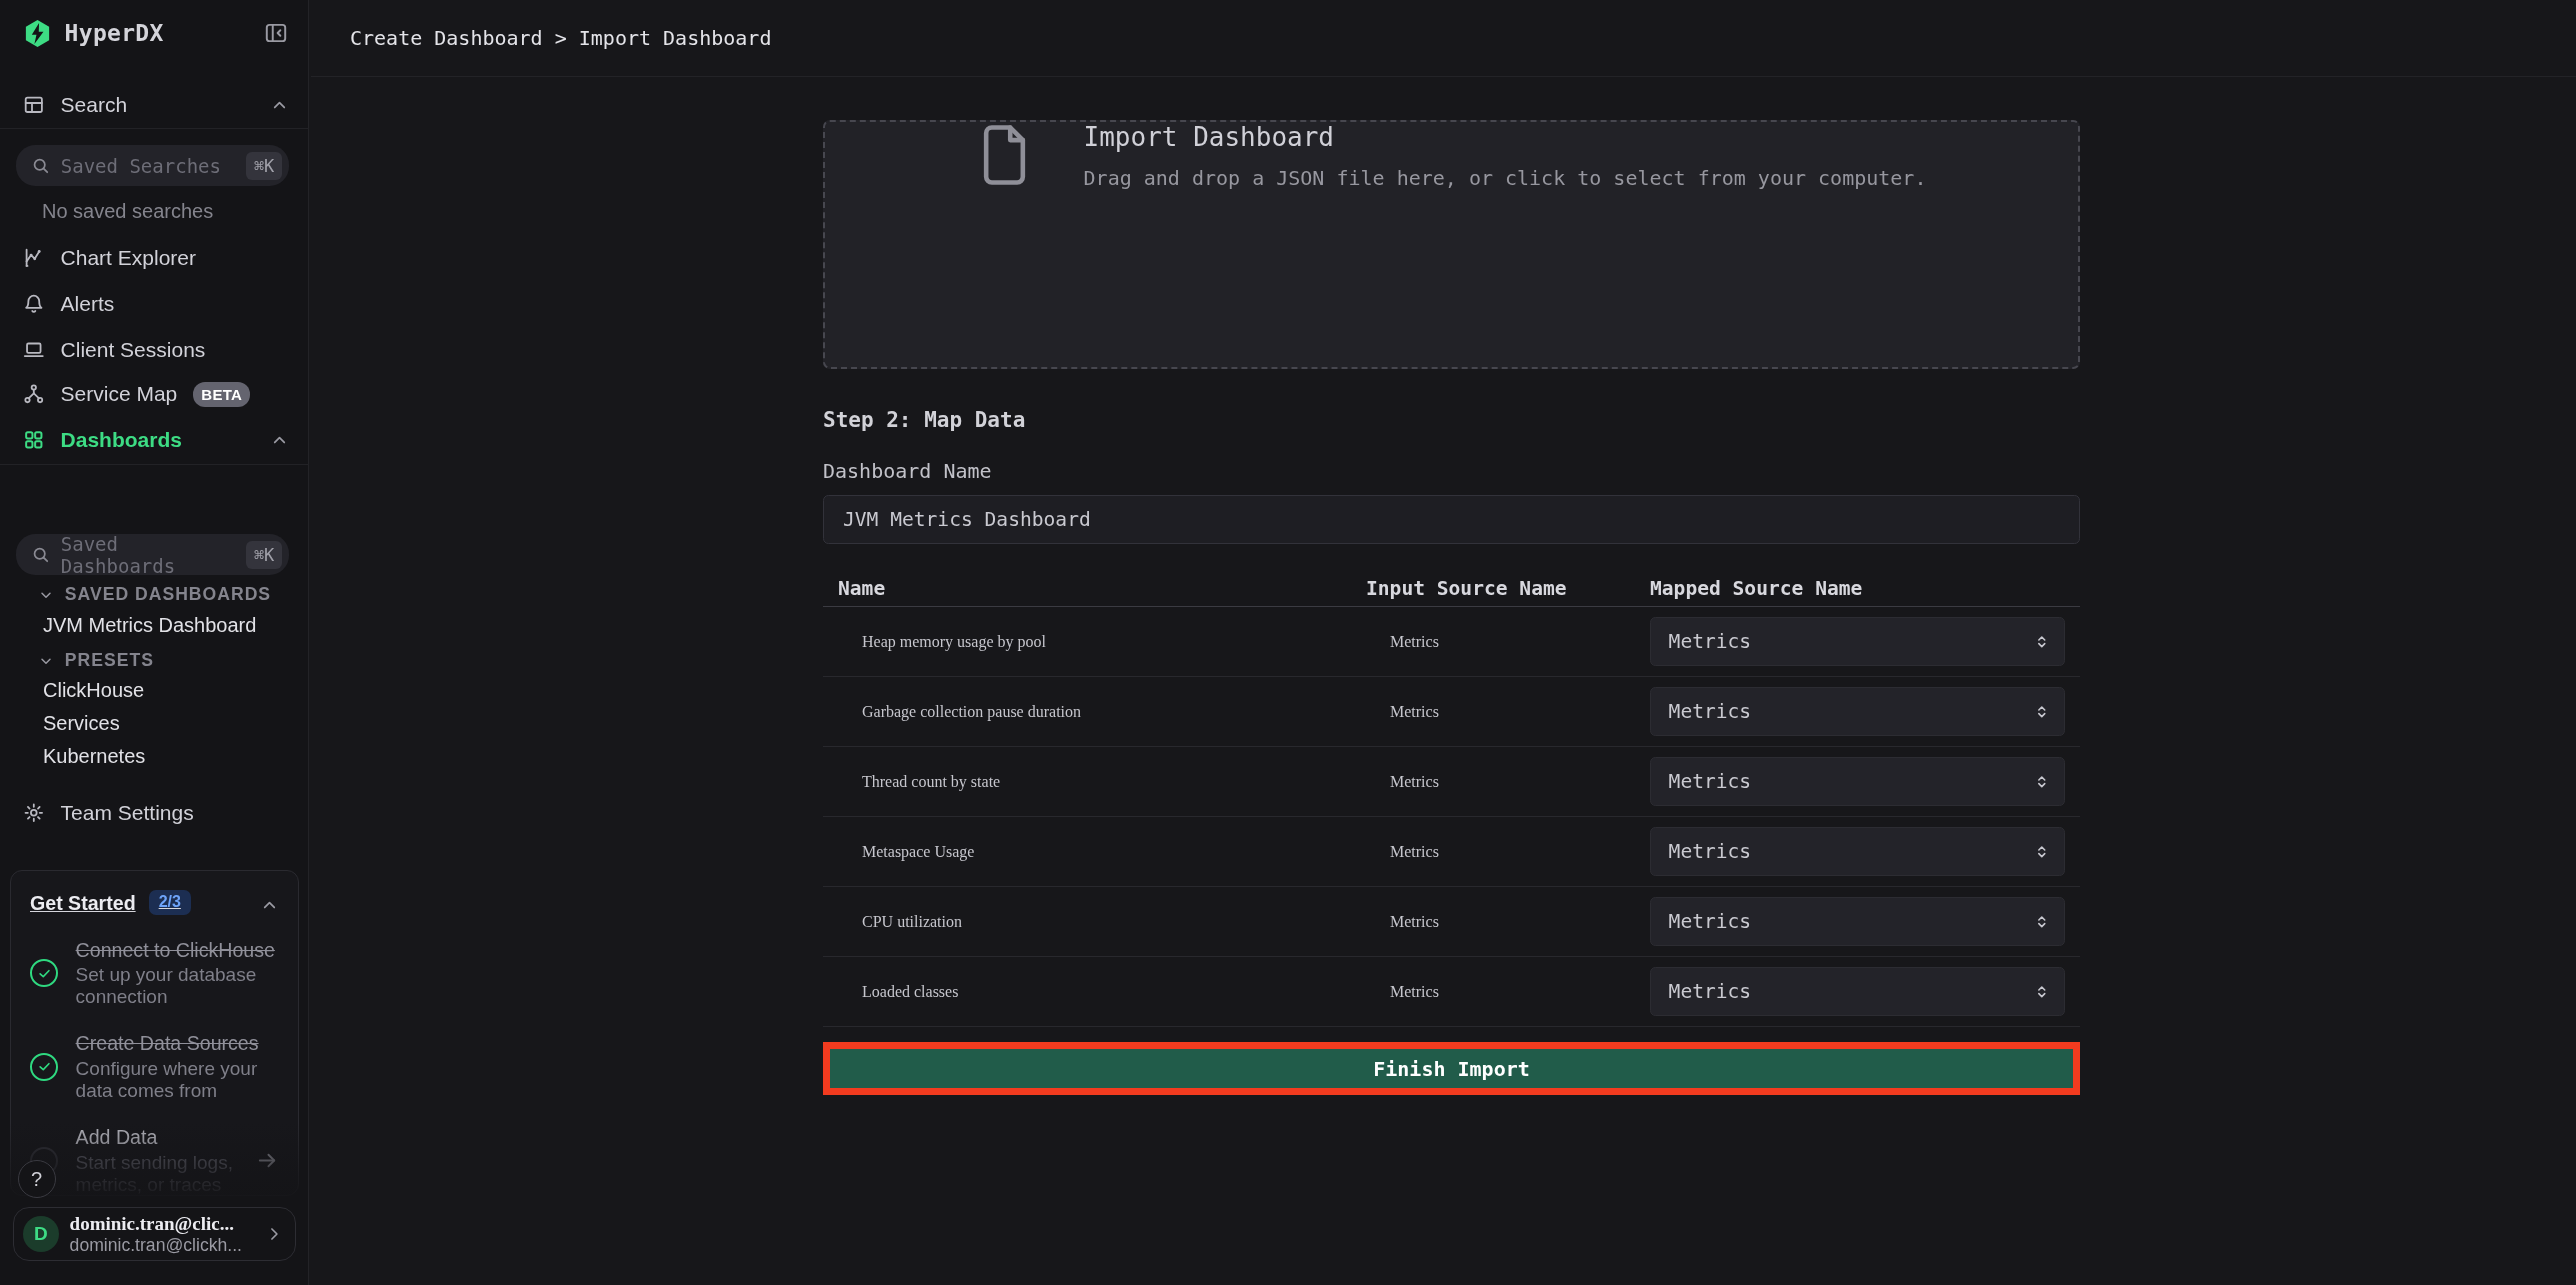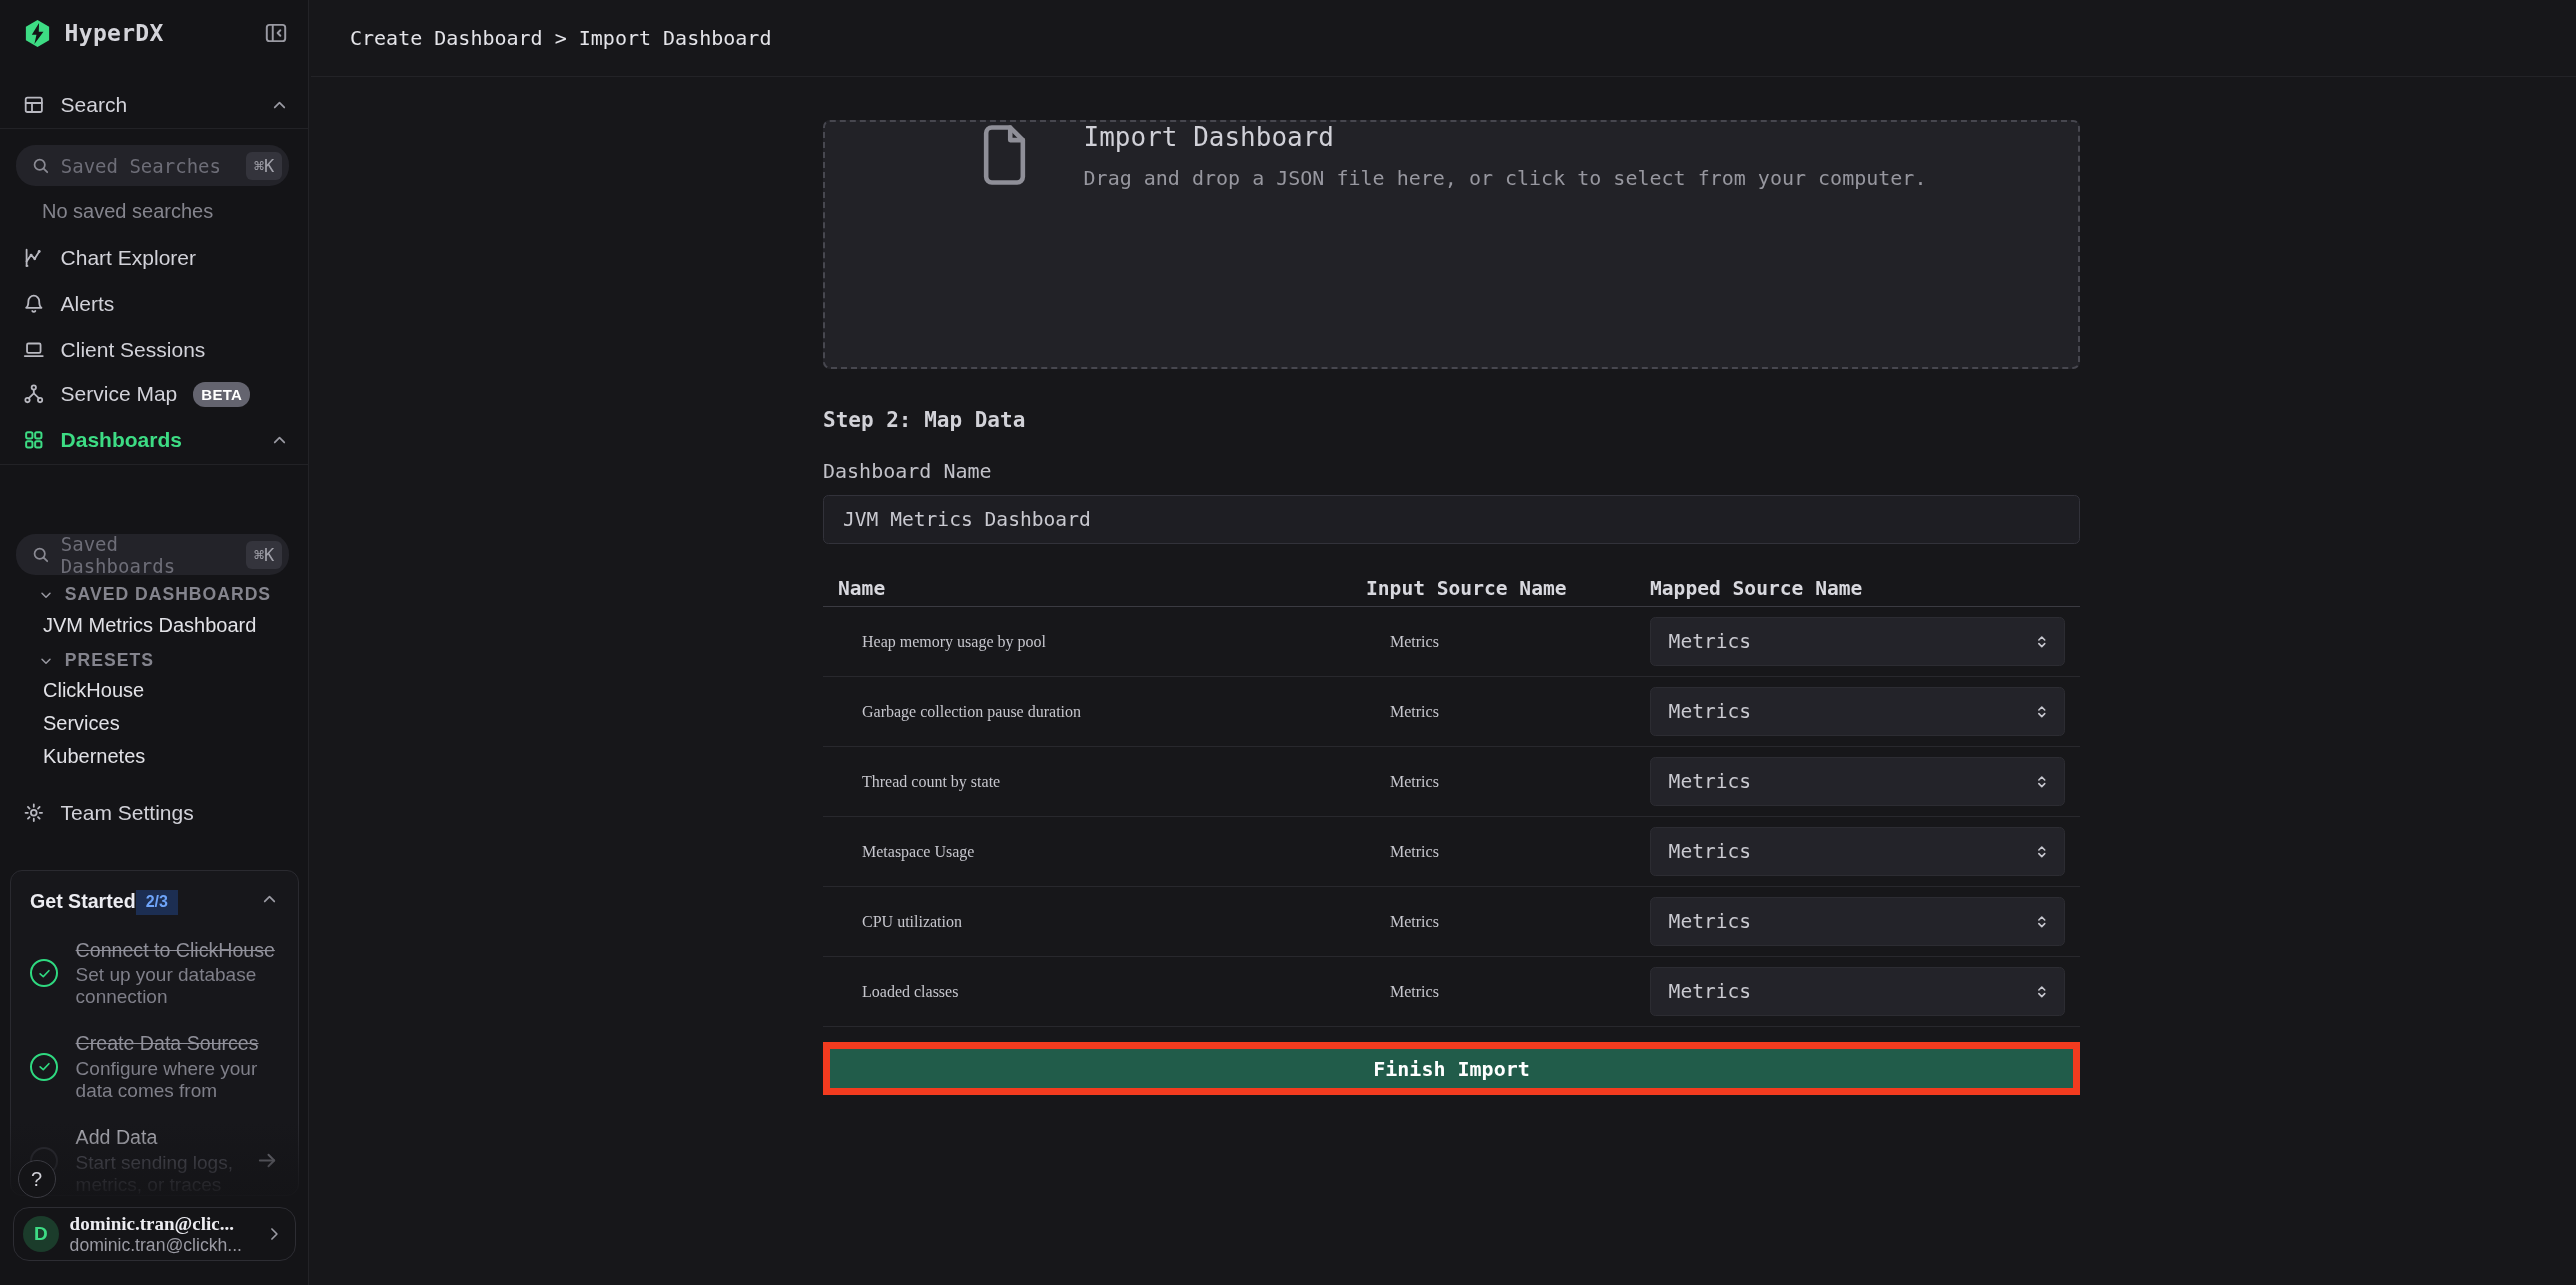--- a/index.html
+++ b/index.html
@@ -38,23 +38,23 @@
           letter-spacing:1px;color:#84848d;font-weight:700;cursor:pointer;}
   .gitem{position:absolute;left:43px;font-size:20px;color:#e2e2e7;cursor:pointer;}
 
   
   .gs-card{position:absolute;left:10px;top:870px;width:289px;height:326px;background:#17171b;
            border:1.4px solid #2a2a30;border-radius:12px;box-sizing:border-box;padding:19px 19px 0 19px;
            overflow:hidden;}
   .gs-fade{position:absolute;left:10px;top:1122px;width:289px;height:76px;
            background:linear-gradient(to bottom,rgba(20,20,23,0),rgba(20,20,23,.92));
            border-radius:0 0 12px 12px;pointer-events:none;z-index:1;}
-  .gs-header{display:flex;align-items:flex-start;gap:0;}
+  .gs-header{display:flex;align-items:flex-end;gap:13px;text-decoration:underline;}
   .gs-title{font-size:19.6px;font-weight:700;color:#ececf1;}
-  .gs-badge{background:#1c2e52;color:#6ea4f9;font-size:16px;font-weight:700;padding:3.4px 10px;border-radius:0;}
+  .gs-badge{background:#1c2e52;color:#6ea4f9;font-size:16px;font-weight:700;padding:3.4px 10px;border-radius:7px;}
   .gs-header .chev{margin-left:auto;}
   .gs-item{display:flex;gap:17.6px;align-items:center;margin-top:23px;}
   .gs-check{width:28px;height:28px;border-radius:50%;border:2px solid #2fd980;display:flex;align-items:center;
             justify-content:center;color:#2fd980;flex-shrink:0;box-sizing:border-box;}
   .gs-check.empty{border-color:#2f2f36;}
   .gs-text{flex:1;}
   .gs-item-title{color:#90909a;text-decoration:line-through;font-size:19.6px;line-height:24px;}
   .gs-item-title.nostrike{text-decoration:none;color:#b4b4bc;}
   .gs-item-sub{color:#7f7f89;font-size:19px;line-height:22px;margin-top:2.7px;}
   .gs-item-sub.faded{color:#5c5c66;}

